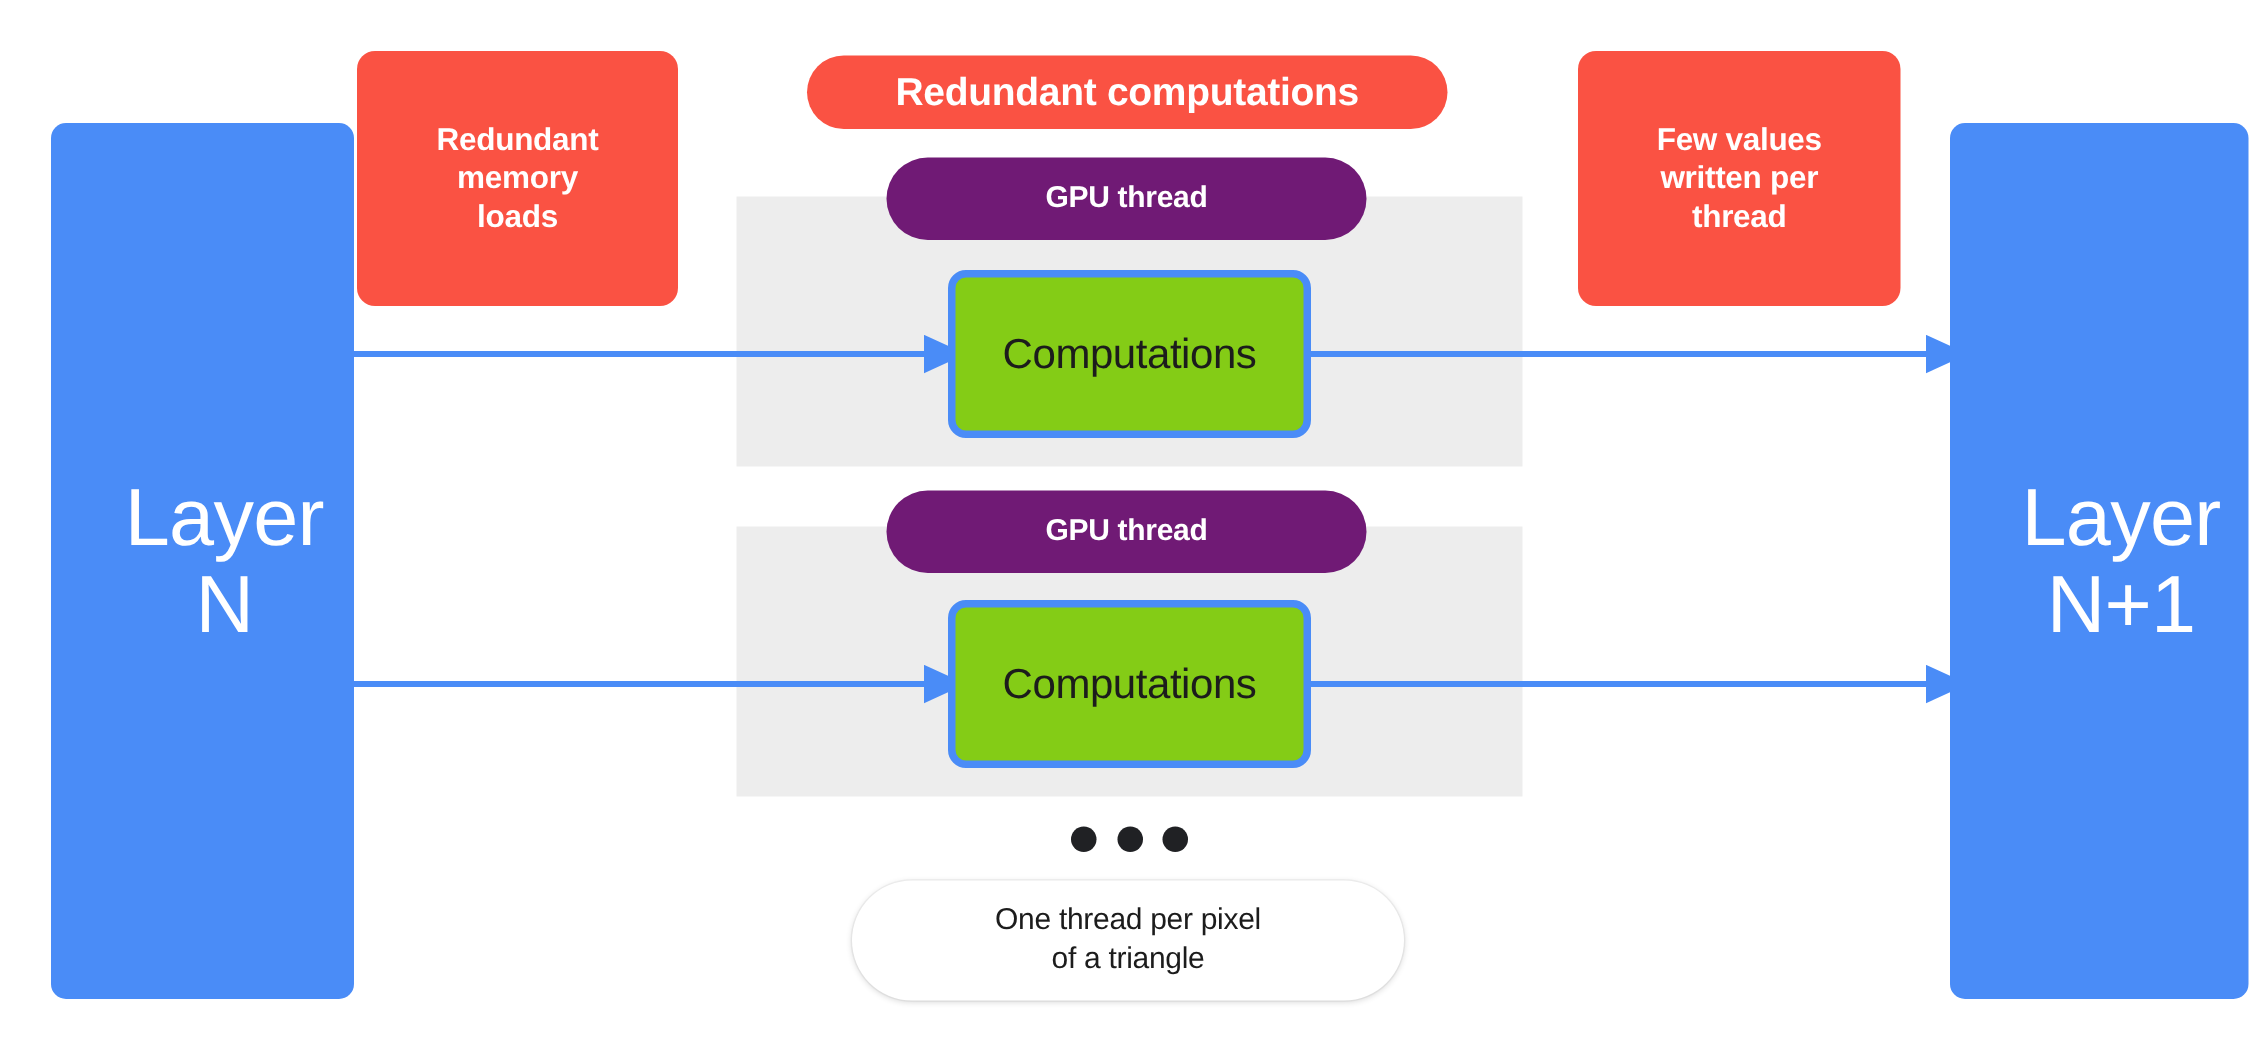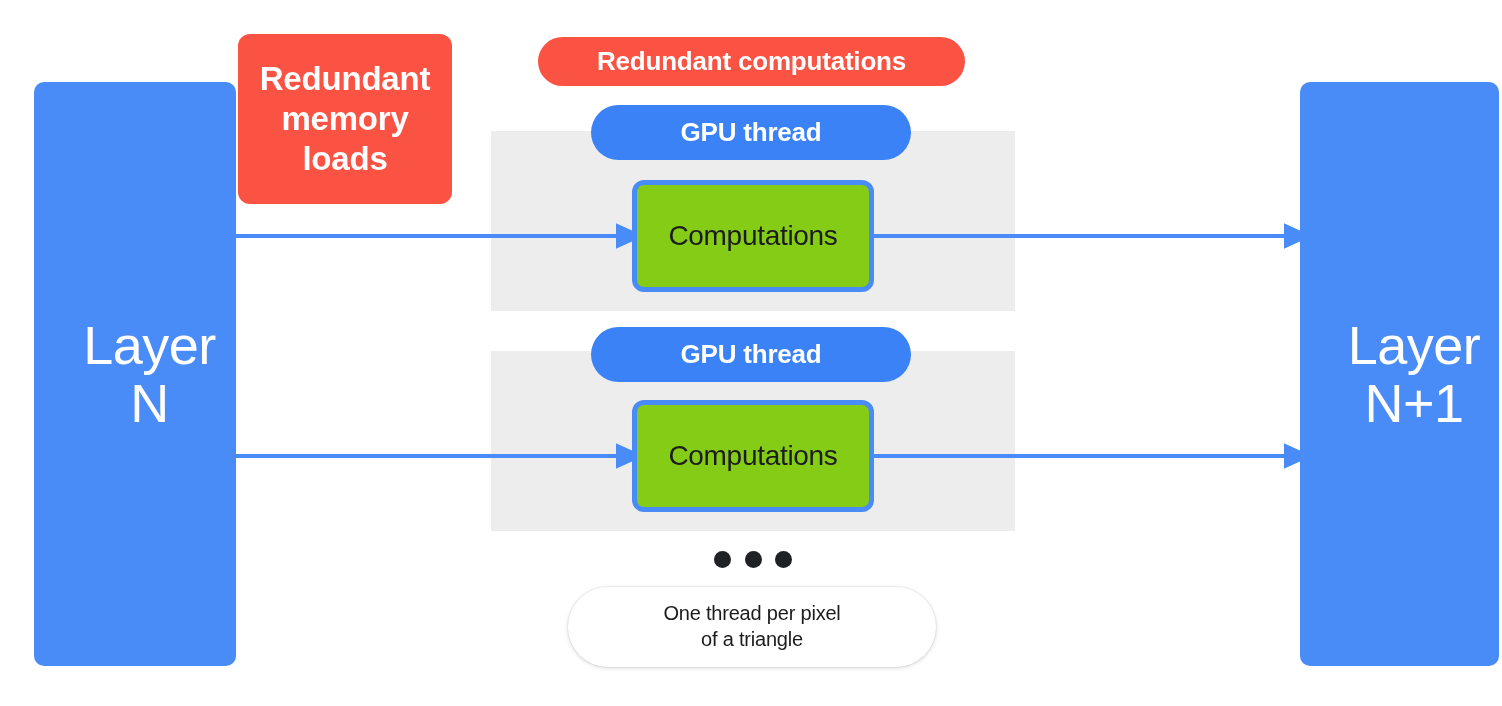--- a/index.html
+++ b/index.html
@@ -37,21 +37,21 @@
   }
   #layer-n   { left: 34px;   top: 82px; width: 173px; height: 584px; }
   #layer-np1 { left: 1300px; top: 82px; width: 170px; height: 584px; }
 
   
   .red-card {
     position: absolute;
     background: #fa5243;
     border-radius: 12px;
     color: #ffffff;
-    font-size: 33px;
+    font-size: 21px;
     font-weight: 700;
     line-height: 1.22;
     text-align: center;
     display: flex;
     align-items: center;
     justify-content: center;
     white-space: pre-line;
     letter-spacing: -0.2px;
   }
   #red-mem   { left: 238px;  top: 34px; width: 214px; height: 170px; }
@@ -79,24 +79,24 @@
     width: 524px;
     height: 180px;
     background: #ededed;
   }
   #band-1 { top: 131px; }
   #band-2 { top: 351px; }
 
   
   .blue-pill {
     position: absolute;
-    background: #3b82f6;
+    background: #701a75;
     border-radius: 999px;
     color: #ffffff;
-    font-size: 26px;
+    font-size: 20px;
     font-weight: 700;
     letter-spacing: -0.2px;
     display: flex;
     align-items: center;
     justify-content: center;
     left: 591px;
     width: 320px;
     height: 55px;
   }
   #gpu-pill-1 { top: 105px; }
@@ -199,20 +199,23 @@
 
   <div class="layer-slab" id="layer-np1">Layer
 N+1</div>
 
   <div class="red-card" id="red-mem">Redundant
 memory
 loads</div>
 
   <div class="red-pill" id="red-pill-redundant">Redundant computations</div>
 
+  <div class="red-card" id="red-write">Few values
+written per
+thread</div>
 
   <div class="blue-pill" id="gpu-pill-1">GPU thread</div>
 
   <div class="blue-pill" id="gpu-pill-2">GPU thread</div>
 
   <div class="comp-box" id="comp-box-1">Computations</div>
 
   <div class="comp-box" id="comp-box-2">Computations</div>
 
   <div id="ellipsis">

